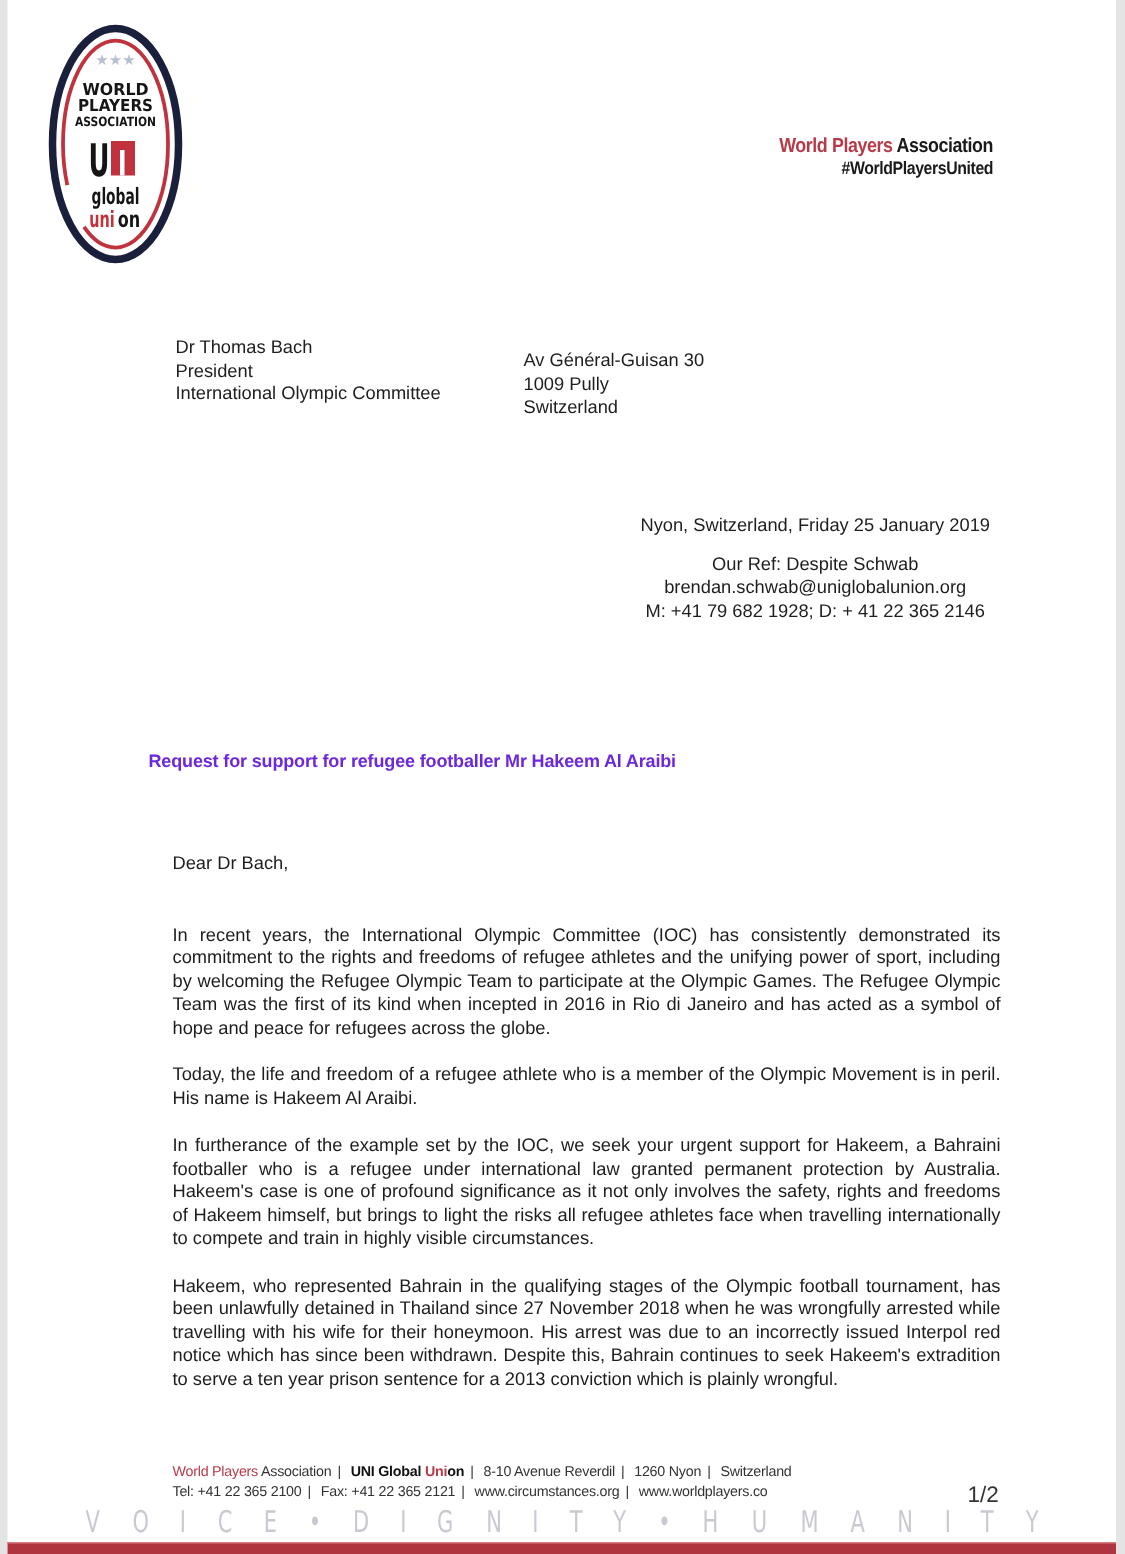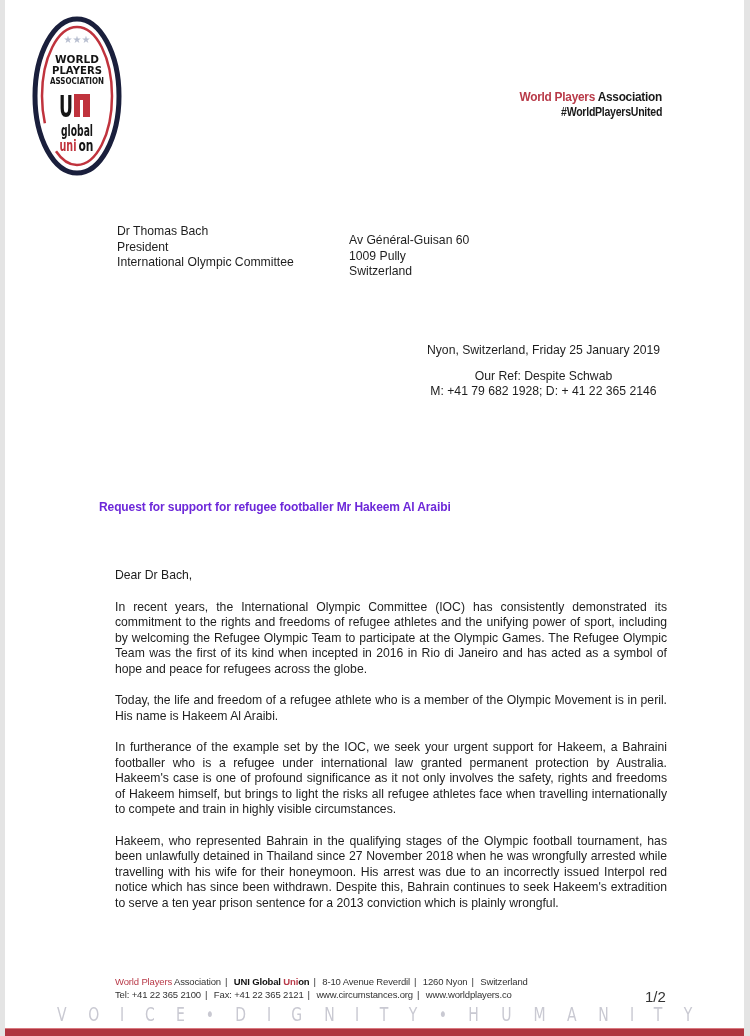--- a/index.html
+++ b/index.html
@@ -19,21 +19,21 @@
   .brand .l2 { font-size:12px; line-height:15px; transform:scaleX(0.88); transform-origin:right; white-space:nowrap; color:#222; }
   .red { color:#b83a48; }
   .txt { font-size:12.2px; line-height:15.5px; color:#1e1e1e; }
   .recipient { position:absolute; left:112px; top:224px; }
   .address { position:absolute; left:344px; top:233px; }
   .dateblock { position:absolute; right:84px; top:343px; text-align:center; }
   .dateblock .date { margin-bottom:10px; }
   .subject { position:absolute; left:94px; top:500px; font-size:12px; font-weight:bold; color:#6d28d9; letter-spacing:-0.1px; }
   .body { position:absolute; left:110px; top:568px; width:552px; }
   .body p { margin:0 0 16px 0; text-align:justify; }
-  .body .greet { margin-bottom:16px; }
+  .body .greet { margin-bottom:32px; }
   .footer { position:absolute; left:110px; top:976px; width:530px; font-size:9.5px; line-height:12.5px; color:#333; letter-spacing:-0.15px; }
   .footer .sep { margin:0 4px; color:#333; }
   .footer b { color:#111; }
   .pagenum { position:absolute; left:640px; top:988px; font-size:15px; color:#333; }
   .motto { position:absolute; left:5px; top:1002px; width:739px; height:24px; display:flex; justify-content:space-between; align-items:center; padding:0 50px 0 50px; box-sizing:border-box;
     font-family:"DejaVu Sans", sans-serif; font-size:20px; color:#c9c9d2; font-weight:normal; }
   .motto span { display:inline-block; transform:scaleX(0.7); }
   .redbar { position:absolute; left:5px; top:1028px; width:739px; height:8px; background:#b03440; border-top:1px solid #d97a80; }
 </style>
 </head>
@@ -68,28 +68,29 @@
     </div>
   </div>
 
   <div class="recipient txt">
     <div>Dr Thomas Bach</div>
     <div>President</div>
     <div>International Olympic Committee</div>
   </div>
 
   <div class="address txt">
-    <div>Av Général-Guisan 60</div>
+    <div>Av Général-Guisan 30</div>
     <div>1009 Pully</div>
     <div>Switzerland</div>
   </div>
 
   <div class="dateblock txt">
     <div class="date">Nyon, Switzerland, Friday 25 January 2019</div>
     <div>Our Ref: Despite Schwab</div>
+    <div>brendan.schwab@uniglobalunion.org</div>
     <div>M: +41 79 682 1928; D: + 41 22 365 2146</div>
   </div>
 
   <div class="subject">Request for support for refugee footballer Mr Hakeem Al Araibi</div>
 
   <div class="body txt">
     <p class="greet">Dear Dr Bach,</p>
     <p>In recent years, the International Olympic Committee (IOC) has consistently demonstrated its commitment to the rights and freedoms of refugee athletes and the unifying power of sport, including by welcoming the Refugee Olympic Team to participate at the Olympic Games. The Refugee Olympic Team was the first of its kind when incepted in 2016 in Rio di Janeiro and has acted as a symbol of hope and peace for refugees across the globe.</p>
     <p>Today, the life and freedom of a refugee athlete who is a member of the Olympic Movement is in peril. His name is Hakeem Al Araibi.</p>
     <p>In furtherance of the example set by the IOC, we seek your urgent support for Hakeem, a Bahraini footballer who is a refugee under international law granted permanent protection by Australia. Hakeem's case is one of profound significance as it not only involves the safety, rights and freedoms of Hakeem himself, but brings to light the risks all refugee athletes face when travelling internationally to compete and train in highly visible circumstances.</p>

